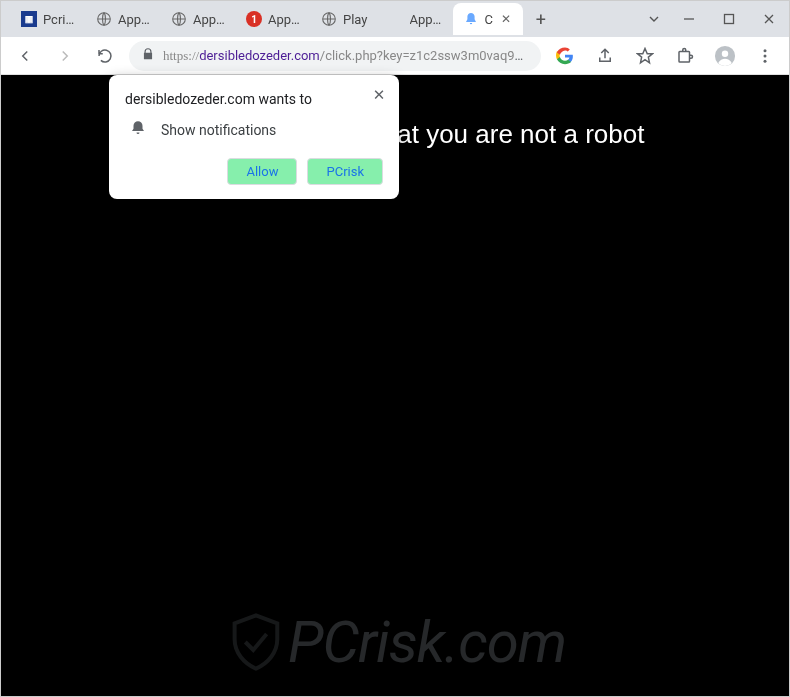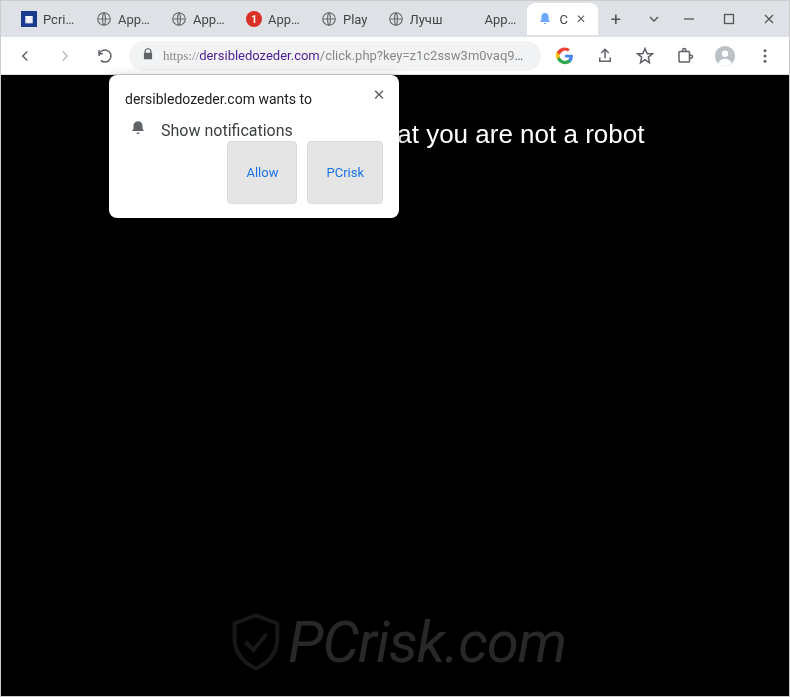--- a/index.html
+++ b/index.html
@@ -32,23 +32,23 @@
     .tb-icon { width: 32px; height: 32px; display: flex; align-items: center; justify-content: center; color: #5f6368; cursor: pointer; border-radius: 50%; }
 
     
     .content { position: absolute; top: 74px; left: 0; right: 0; bottom: 0; background: #000; }
     .robot-text { position: absolute; top: 44px; left: 0; right: 0; text-align: center; padding-left: 230px; color: #fff; font-size: 26px; font-family: Arial, sans-serif; }
 
     
     .perm-dialog { position: absolute; top: 74px; left: 108px; width: 290px; background: #fff; border-radius: 8px; box-shadow: 0 2px 12px rgba(0,0,0,.25), 0 0 0 1px rgba(0,0,0,.08); padding: 16px 16px 14px; }
     .perm-title { font-size: 14px; color: #202124; margin-bottom: 12px; }
     .perm-close { position: absolute; top: 10px; right: 10px; width: 20px; height: 20px; display: flex; align-items: center; justify-content: center; color: #5f6368; cursor: pointer; font-size: 15px; }
-    .perm-body { display: flex; align-items: center; gap: 14px; font-size: 16px; color: #3c4043; margin-left: 4px; }
+    .perm-body { display: flex; align-items: center; gap: 14px; font-size: 14px; color: #3c4043; margin-bottom: 18px; margin-left: 4px; }
     .perm-actions { display: flex; justify-content: flex-end; gap: 10px; }
-    .perm-btn { border: 1px solid #dadce0; background: #e5e5e5; color: #1a73e8; font-size: 13px; padding: 23px 18px; border-radius: 4px; cursor: pointer; }
+    .perm-btn { border: 1px solid #dadce0; background: #86efac; color: #1a73e8; font-size: 13px; padding: 5px 18px; border-radius: 4px; cursor: pointer; }
 
     
     .watermark { position: absolute; bottom: 20px; left: 50%; transform: translateX(-50%); font-family: "Segoe UI", Arial, sans-serif; font-style: italic; font-size: 58px; font-weight: 400; color: rgba(190,200,210,.20); letter-spacing: -1px; pointer-events: none; display: flex; align-items: center; }
     .watermark .shield-wm { opacity: .6; }
 
     
     .fav-globe { width: 16px; height: 16px; }
     .fav-square { width: 16px; height: 16px; background: #1a3b8e; display:flex; align-items:center; justify-content:center; color:#fff; font-size:9px; font-weight:bold; }
     .fav-red-badge { width: 16px; height: 16px; background: #d93025; border-radius: 50%; display:flex; align-items:center; justify-content:center; color:#fff; font-size:10px; font-weight:bold; }
     .fav-bell { width: 16px; height: 16px; }
@@ -91,29 +91,20 @@
     <div class="tab">
       <span class="favicon">
         <svg class="fav-globe" viewBox="0 0 16 16" fill="none" stroke="#666" stroke-width="1.1">
             <circle cx="8" cy="8" r="6.3"></circle>
             <path d="M2 8h12M8 1.7c2 2.3 2 10 0 12.6M8 1.7c-2 2.3-2 10 0 12.6"></path>
           </svg>
       </span>
       <span class="tab-title">Play</span>
     </div>
     <div class="tab">
-      <span class="favicon">
-        <svg class="fav-globe" viewBox="0 0 16 16" fill="none" stroke="#666" stroke-width="1.1">
-            <circle cx="8" cy="8" r="6.3"></circle>
-            <path d="M2 8h12M8 1.7c2 2.3 2 10 0 12.6M8 1.7c-2 2.3-2 10 0 12.6"></path>
-          </svg>
-      </span>
-      <span class="tab-title">Лучш</span>
-    </div>
-    <div class="tab">
       <span class="favicon"></span>
       <span class="tab-title">Apple</span>
     </div>
     <div class="tab active">
       <span class="favicon">
         <svg class="fav-bell" viewBox="0 0 16 16">
             <path fill="#6aa9ff" d="M8 2c-2 0-3.6 1.6-3.6 3.6v2.7L3 11h10l-1.4-2.7V5.6C11.6 3.6 10 2 8 2zM6.8 12a1.2 1.2 0 0 0 2.4 0H6.8z"></path>
           </svg>
       </span>
       <span class="tab-title">C</span>

